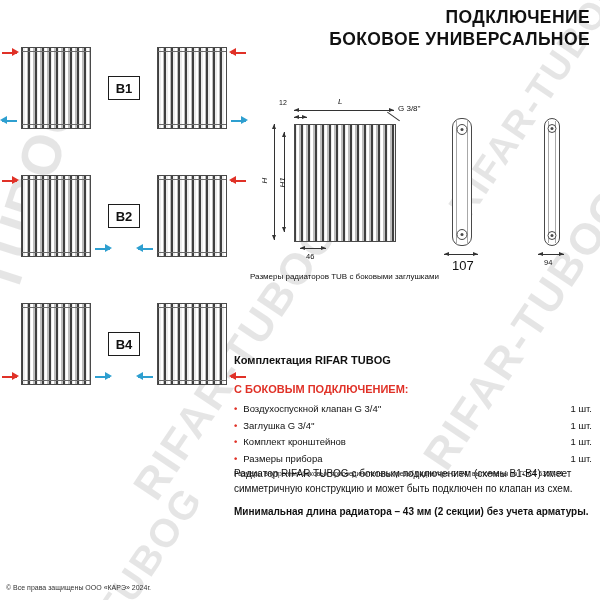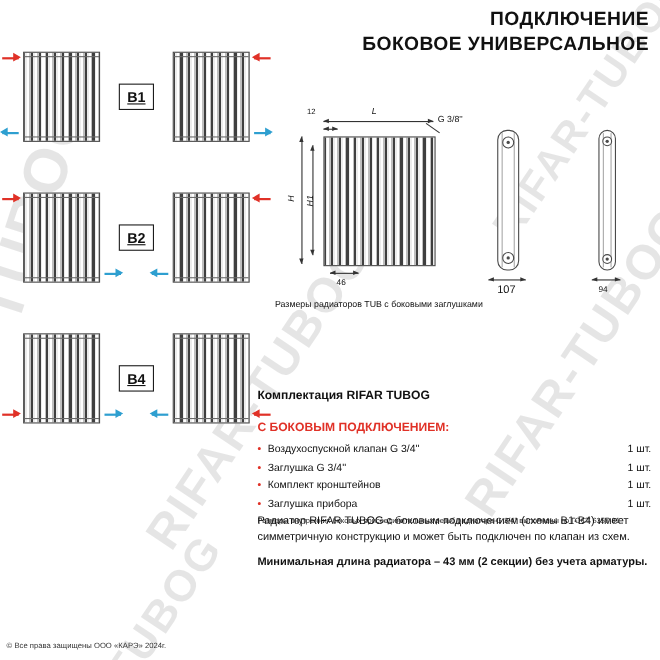--- a/index.html
+++ b/index.html
@@ -16,21 +16,21 @@
   .wm2{left:545px;top:300px;font-size:44px;}
   .wm3{left:150px;top:555px;font-size:40px;}
   .wm4{left:555px;top:70px;font-size:38px;}
 
   
   .title{position:absolute;top:7px;right:10px;z-index:2;text-align:right;
          font-size:17.5px;font-weight:800;line-height:1.25;letter-spacing:.4px;}
 
   
   .schemes{position:absolute;left:4px;top:24px;z-index:1;}
-  .scheme-row{display:flex;align-items:center;height:128px;text-decoration:underline;}
+  .scheme-row{display:flex;align-items:center;height:128px;}
   .rad-wrap{position:relative;width:70px;height:82px;margin:0 17px;}
   .stripes{background:repeating-linear-gradient(90deg,
       #3f3f3f 0 1px,#ececec 1px 2.5px,#ffffff 2.5px 4.5px,#bfbfbf 4.5px 6px,#3f3f3f 6px 7px);}
   .radiator{position:absolute;inset:0;border:1px solid #4a4a4a;background-color:#fff;}
   .radiator::before,.radiator::after{content:'';position:absolute;left:0;right:0;height:1px;background:#6a6a6a;}
   .radiator::before{top:3px;} .radiator::after{bottom:3px;}
   .scheme-label{width:30px;height:22px;border:1.6px solid #1c1c1c;background:#fff;
       display:flex;align-items:center;justify-content:center;
       font-weight:bold;font-size:13px;z-index:1;}
   
@@ -72,21 +72,21 @@
   .leader{left:136px;top:20px;width:15px;height:1px;background:#333;transform:rotate(35deg);}
   .side-view{border:1px solid #4a4a4a;border-radius:9px;background:#fff;}
   .side-view::before{content:'';position:absolute;top:2px;bottom:2px;left:3px;right:3px;
       border-left:1px solid #a8a8a8;border-right:1px solid #a8a8a8;}
   .tap{position:absolute;left:50%;transform:translateX(-50%);width:9px;height:9px;
       border:1px solid #4a4a4a;border-radius:50%;background:#fff;z-index:1;}
   .tap::after{content:'';position:absolute;left:50%;top:50%;width:3px;height:3px;
       margin:-1.5px 0 0 -1.5px;background:#4a4a4a;border-radius:50%;}
   .tap.top{top:5px;} .tap.bot{bottom:5px;}
   .sv1{left:202px;top:22px;width:18px;height:126px;}
-  .dim-107{left:194px;top:158px;width:34px;}  .lbl-107{left:202px;top:162px;font-size:10px;}
+  .dim-107{left:194px;top:158px;width:34px;}  .lbl-107{left:202px;top:162px;font-size:13px;}
   .sv2{left:294px;top:22px;width:14px;height:126px;}
   .sv2 .tap{width:7px;height:7px;}
   .dim-66{left:288px;top:158px;width:26px;}   .lbl-66{left:294px;top:162px;font-size:7.5px;}
   .drawing-caption{left:0;top:176px;font-size:8px;color:#111;white-space:nowrap;}
 
   
   .kit{position:absolute;left:234px;top:354px;width:358px;z-index:1;}
   .kit-h1{font-size:11px;font-weight:bold;margin-bottom:17px;}
   .kit-h2{font-size:11px;font-weight:bold;color:#e03127;margin-bottom:8px;}
   .kit-item{display:flex;justify-content:space-between;font-size:9.5px;margin-bottom:5.5px;}
@@ -207,21 +207,21 @@
       </div>
       <div class="kit-item">
         <span class="name">Заглушка G 3/4''</span>
         <span class="qty">1 шт.</span>
       </div>
       <div class="kit-item">
         <span class="name">Комплект кронштейнов</span>
         <span class="qty">1 шт.</span>
       </div>
       <div class="kit-item">
-        <span class="name">Заглушка прибора</span>
+        <span class="name">Размеры прибора</span>
         <span class="qty">1 шт.</span>
       </div>
     </div>
   <div class="kit-note">Размеры внутренних боковых присоединительных резьб радиатора G 3/4'' выполнены по ГОСТ 6357-81.</div>
 </div>
 
 <div class="desc">
   <p>Радиатор RIFAR TUBOG с боковым подключением (схемы В1-В4) имеет симметричную конструкцию и может быть подключен по клапан из схем.</p>
   <p class="bold">Минимальная длина радиатора – 43 мм (2 секции) без учета арматуры.</p>
 </div>

